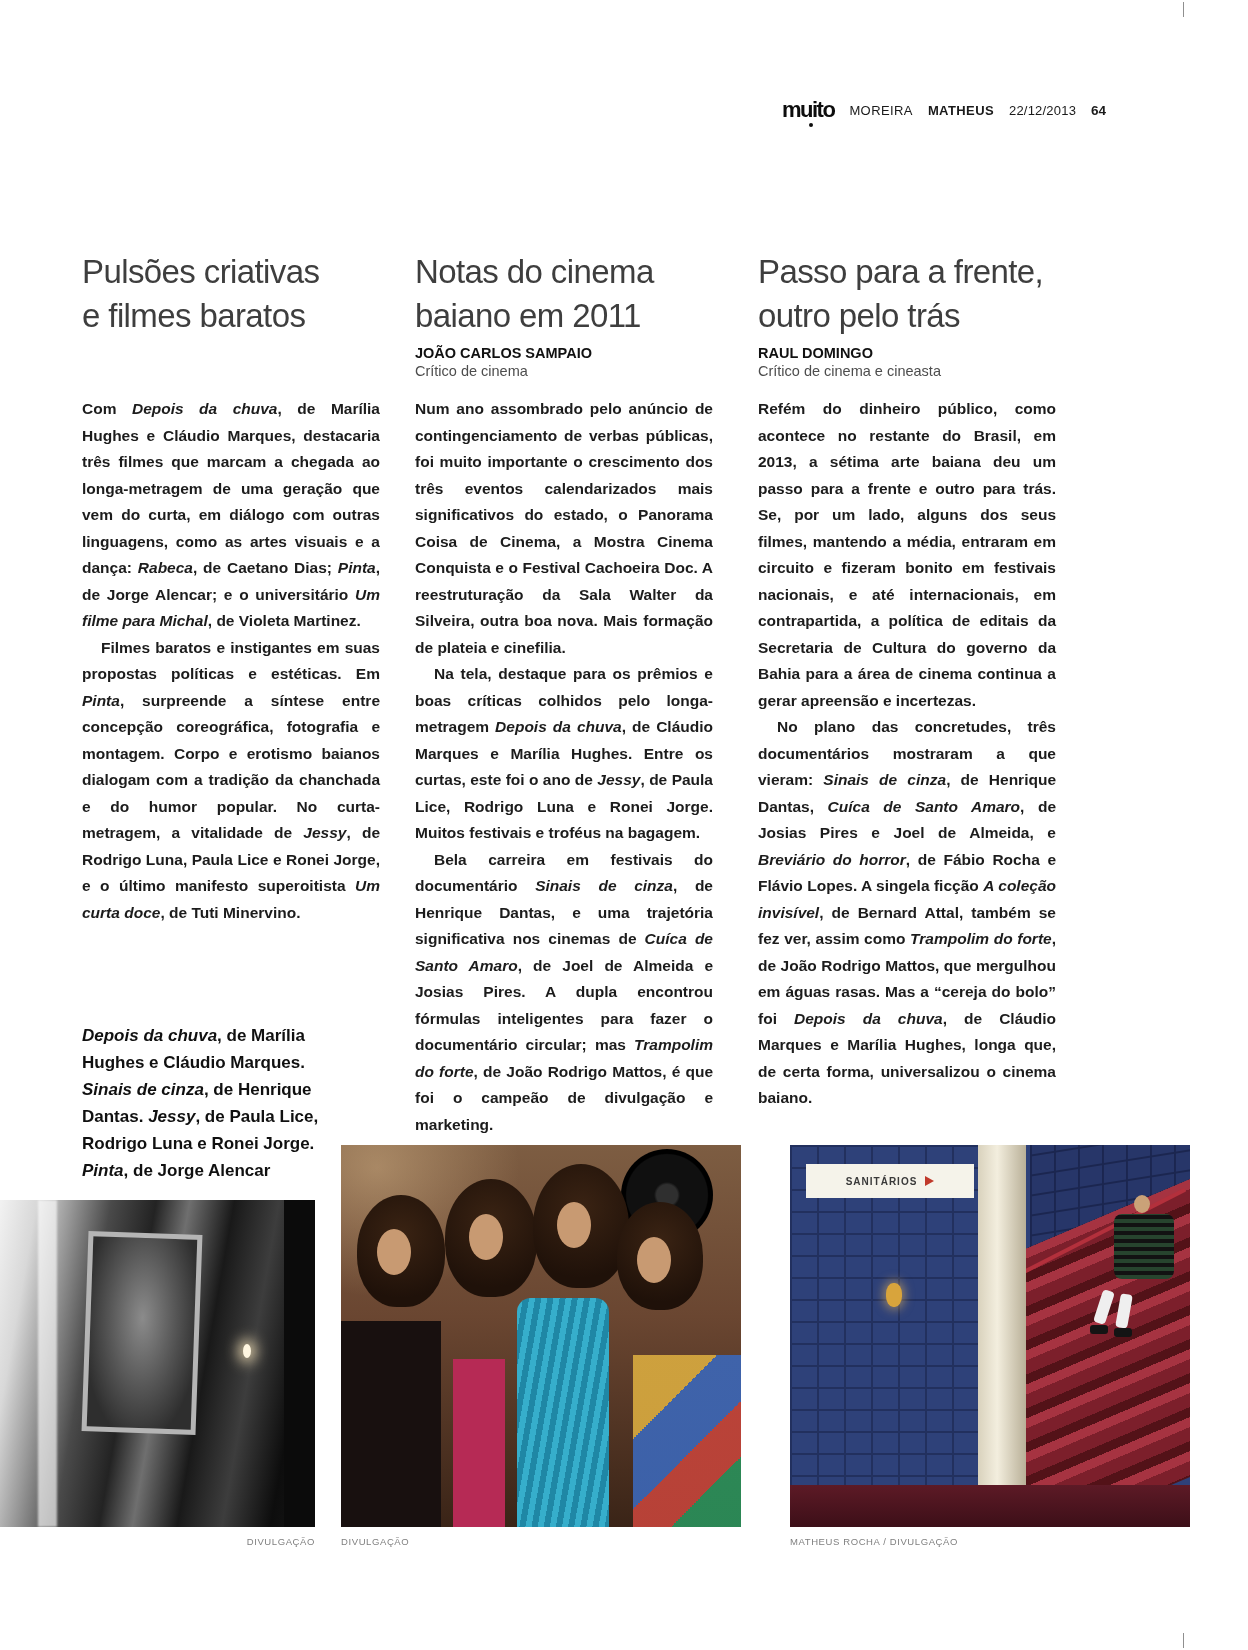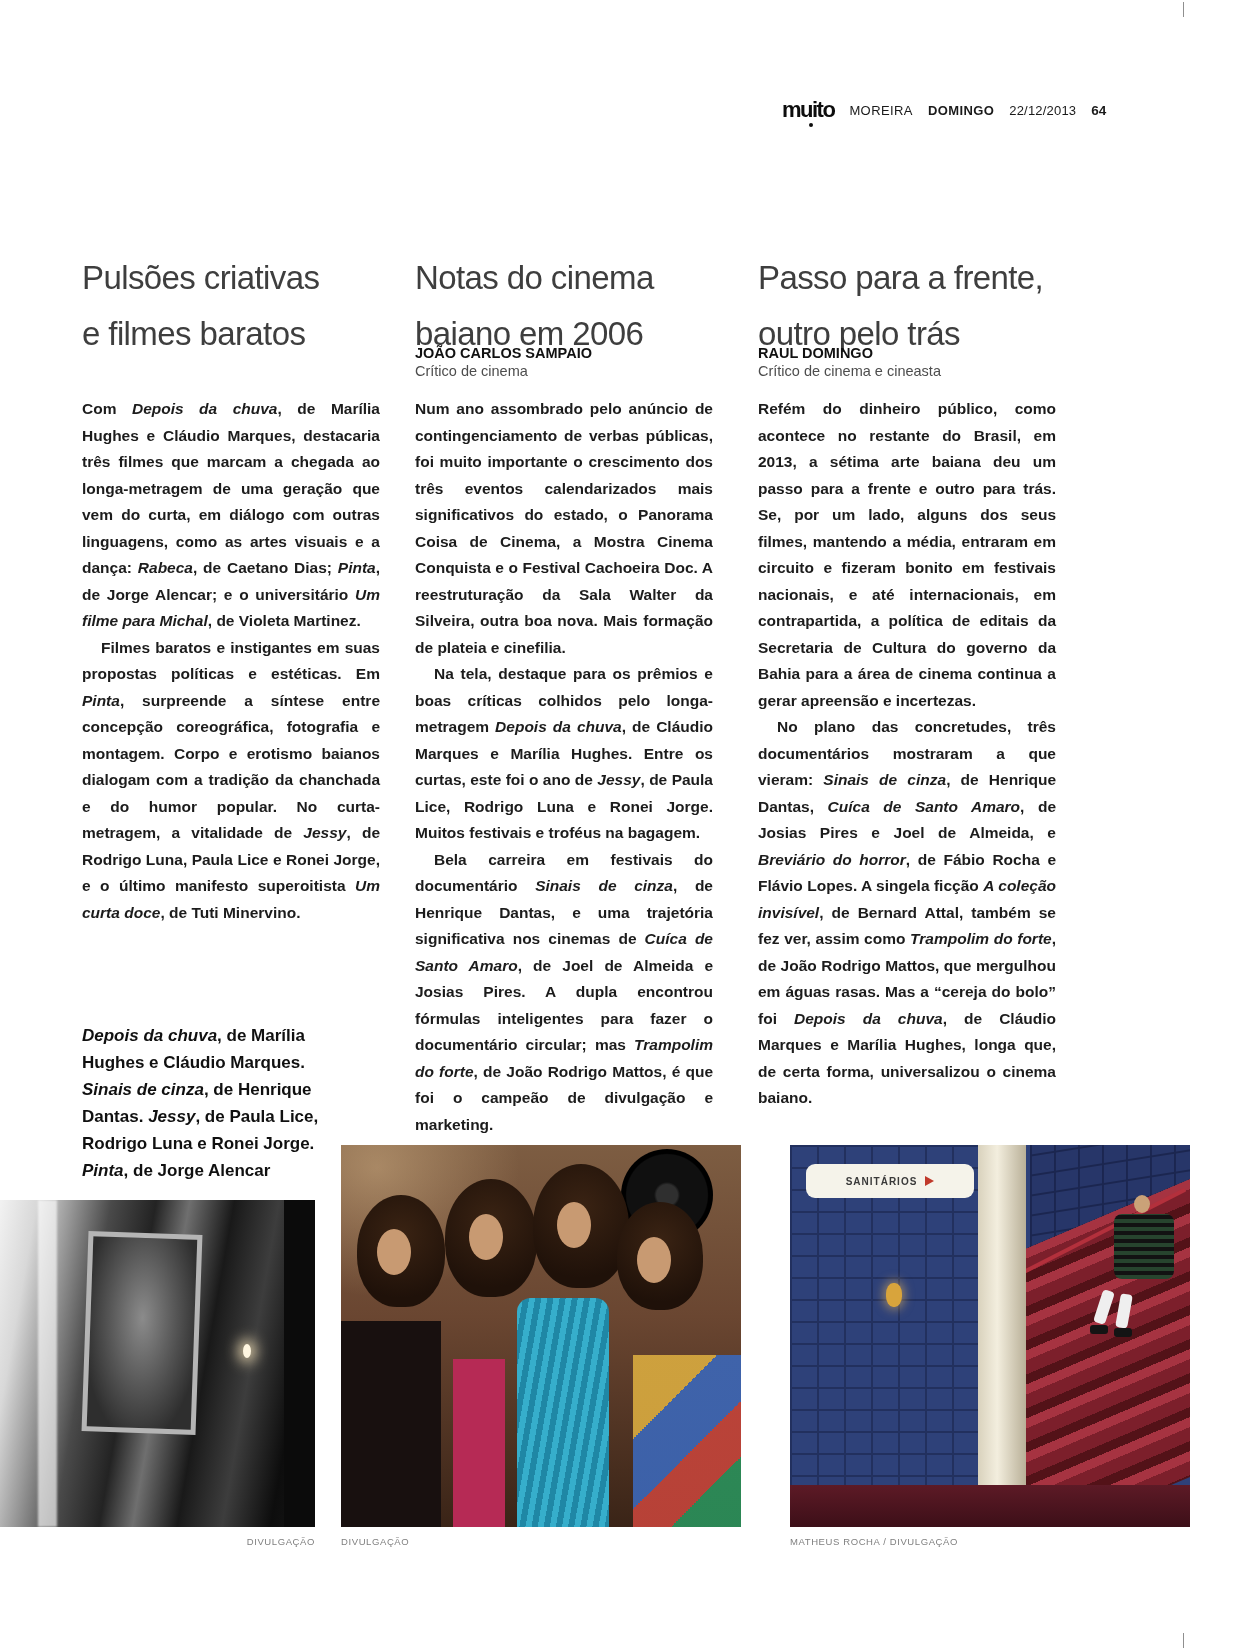--- a/index.html
+++ b/index.html
@@ -15,21 +15,21 @@
             font-size:13px;color:#1a1a1a;white-space:nowrap;}
   .logo{position:relative;font-weight:800;font-size:22px;letter-spacing:-1.5px;color:#0d0d0d;}
   .logo-dot{position:absolute;left:27px;bottom:-4px;width:4px;height:4px;border-radius:50%;background:#0d0d0d;}
   .mh-city{letter-spacing:.4px;}
   .mh-day{font-weight:700;letter-spacing:.4px;}
   .mh-date{letter-spacing:.2px;}
   .mh-page{font-weight:700;font-size:13.5px;}
 
   
   .col{position:absolute;width:298px;top:250px;}
-  .col h1{margin:0;font-weight:300;font-size:33px;line-height:56px;letter-spacing:-.6px;
+  .col h1{margin:0;font-weight:300;font-size:33px;line-height:44px;letter-spacing:-.6px;
           color:#3e3e3e;white-space:pre-line;}
   .byline{position:absolute;top:94px;left:0;width:298px;font-size:14.5px;line-height:18px;}
   .byline .author{font-weight:700;color:#111;}
   .byline .role{color:#4d4d4d;}
   .role-block .role{display:block;}
   .body{position:absolute;top:146px;left:0;width:298px;font-size:15.5px;line-height:26.5px;
         text-align:justify;color:#1c1c1c;}
   .body p{margin:0;font-weight:bold;}
   .body p + p{text-indent:19px;}
 
@@ -77,21 +77,21 @@
     background-size:27px 22px;}
   .p3-tiles-right{left:60%;top:-6%;width:40%;height:52%;transform:skewY(-9deg);background-color:#273669;
     background-image:linear-gradient(#1b2650 2px,transparent 2px),linear-gradient(90deg,#1b2650 2px,transparent 2px);
     background-size:24px 20px;}
   .p3-stairs{left:57%;top:28%;width:45%;height:78%;transform:skewY(-23deg);transform-origin:left bottom;
     background:repeating-linear-gradient(to bottom,#a63341 0 10px,#7c1f2b 10px 24px,#531218 24px 34px);}
   .p3-rail{left:56%;top:34%;width:48%;height:4px;background:#b3303c;transform:rotate(-27deg);transform-origin:left center;}
   .p3-pillar{left:47%;top:0;width:12%;height:100%;background:linear-gradient(90deg,#d9d2bd,#f3eede 40%,#b9b098);}
   .p3-floor{left:0;bottom:0;width:100%;height:11%;background:linear-gradient(180deg,#5d1a26,#3c0f18);}
   .p3-sign{left:4%;top:5%;width:42%;height:34px;background:#f5f3ea;display:flex;align-items:center;
-           justify-content:center;gap:8px;font-size:10px;font-weight:700;letter-spacing:1px;color:#3a3a3a;border-radius:9px;}
+           justify-content:center;gap:8px;font-size:10px;font-weight:700;letter-spacing:1px;color:#3a3a3a;}
   .p3-sign-arrow{width:0;height:0;border-top:5px solid transparent;border-bottom:5px solid transparent;
                  border-left:9px solid #c0392b;}
   .p3-lamp{left:24%;top:36%;width:16px;height:24px;border-radius:45%;background:#d8a43c;
            box-shadow:0 0 10px 3px rgba(230,180,90,.5);}
   .p3-man-head{left:86%;top:13%;width:16px;height:18px;border-radius:50%;background:#caa278;}
   .p3-man-shirt{left:81%;top:18%;width:15%;height:17%;border-radius:8px;
                 background:repeating-linear-gradient(0deg,#27442e 0 4px,#121212 4px 8px);}
   .p3-sock{width:12px;height:34px;background:#efefef;border-radius:4px;}
   .p3-sock.s1{left:77%;top:38%;transform:rotate(18deg);}
   .p3-sock.s2{left:82%;top:39%;transform:rotate(10deg);}
@@ -112,37 +112,37 @@
 
   <div class="crop" style="left:1183px;top:2px;height:15px;"></div>
   <div class="crop" style="left:1183px;top:1633px;height:15px;"></div>
 
   <header class="masthead">
     <span class="logo">
       <span>muito</span>
       <span class="logo-dot"></span>
     </span>
     <span class="mh-city">MOREIRA</span>
-    <span class="mh-day">DOMINGO</span>
+    <span class="mh-day">MATHEUS</span>
     <span class="mh-date">22/12/2013</span>
     <span class="mh-page">64</span>
   </header>
 
   <article class="col" style="left:82px;">
     <h1>Pulsões criativas
 e filmes baratos</h1>
     <div class="body">
       <p>Com <i>Depois da chuva</i>, de Marília Hughes e Cláudio Marques, destacaria três filmes que marcam a chegada ao longa-metragem de uma geração que vem do curta, em diálogo com outras linguagens, como as artes visuais e a dança: <i>Rabeca</i>, de Caetano Dias; <i>Pinta</i>, de Jorge Alencar; e o universitário <i>Um filme para Michal</i>, de Violeta Martinez.</p>
       <p>Filmes baratos e instigantes em suas propostas políticas e estéticas. Em <i>Pinta</i>, surpreende a síntese entre concepção coreográfica, fotografia e montagem. Corpo e erotismo baianos dialogam com a tradição da chanchada e do humor popular. No curta-metragem, a vitalidade de <i>Jessy</i>, de Rodrigo Luna, Paula Lice e Ronei Jorge, e o último manifesto superoitista <i>Um curta doce</i>, de Tuti Minervino.</p>
     </div>
   </article>
 
   <article class="col role-block" style="left:415px;">
     <h1>Notas do cinema
-baiano em 2006</h1>
+baiano em 2011</h1>
     <div class="byline">
       <span class="author">JOÃO CARLOS SAMPAIO</span>
       <span class="role">Crítico de cinema</span>
     </div>
     <div class="body">
       <p>Num ano assombrado pelo anúncio de contingenciamento de verbas públicas, foi muito importante o crescimento dos três eventos calendarizados mais significativos do estado, o Panorama Coisa de Cinema, a Mostra Cinema Conquista e o Festival Cachoeira Doc. A reestruturação da Sala Walter da Silveira, outra boa nova. Mais formação de plateia e cinefilia.</p>
       <p>Na tela, destaque para os prêmios e boas críticas colhidos pelo longa-metragem <i>Depois da chuva</i>, de Cláudio Marques e Marília Hughes. Entre os curtas, este foi o ano de <i>Jessy</i>, de Paula Lice, Rodrigo Luna e Ronei Jorge. Muitos festivais e troféus na bagagem.</p>
       <p>Bela carreira em festivais do documentário <i>Sinais de cinza</i>, de Henrique Dantas, e uma trajetória significativa nos cinemas de <i>Cuíca de Santo Amaro</i>, de Joel de Almeida e Josias Pires. A dupla encontrou fórmulas inteligentes para fazer o documentário circular; mas <i>Trampolim do forte</i>, de João Rodrigo Mattos, é que foi o campeão de divulgação e marketing.</p>
     </div>
   </article>

